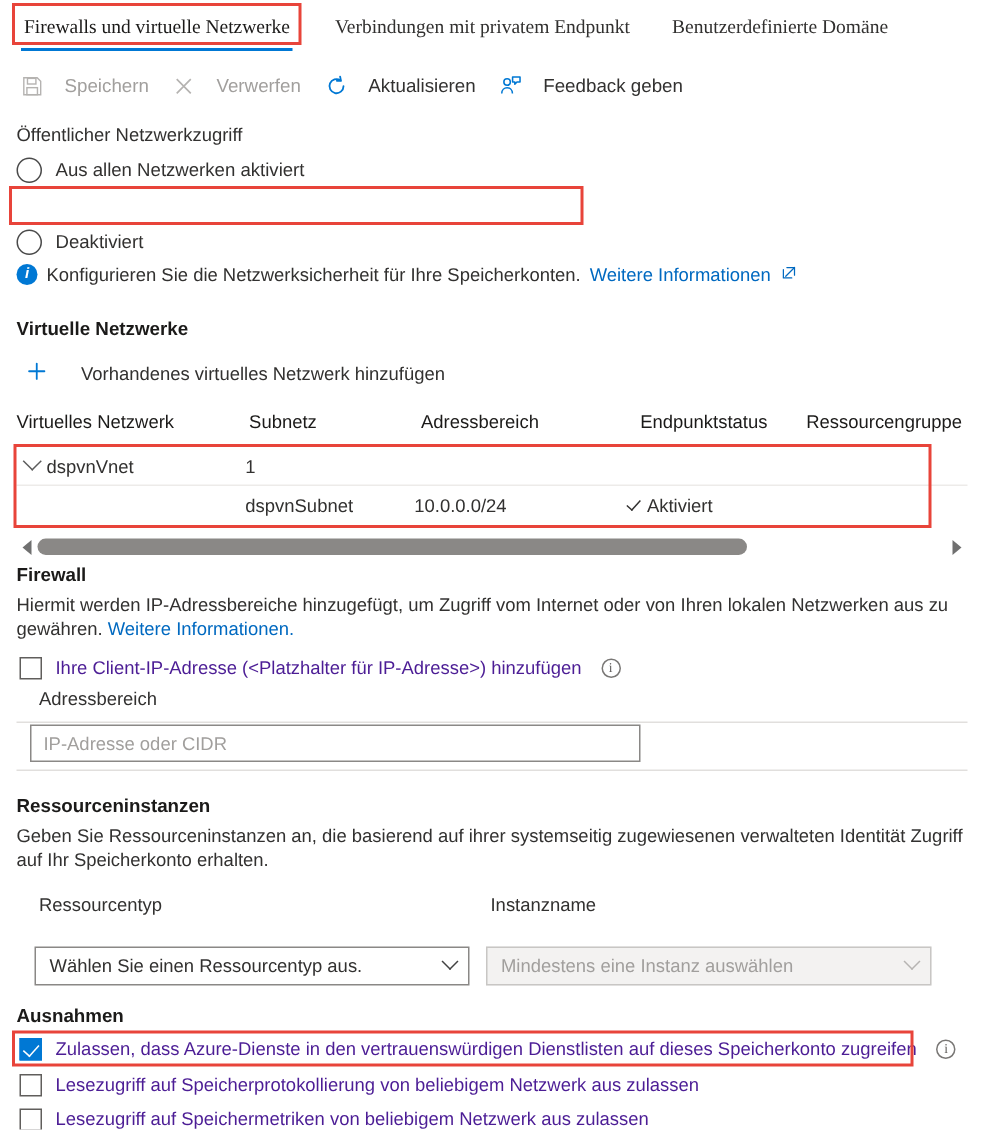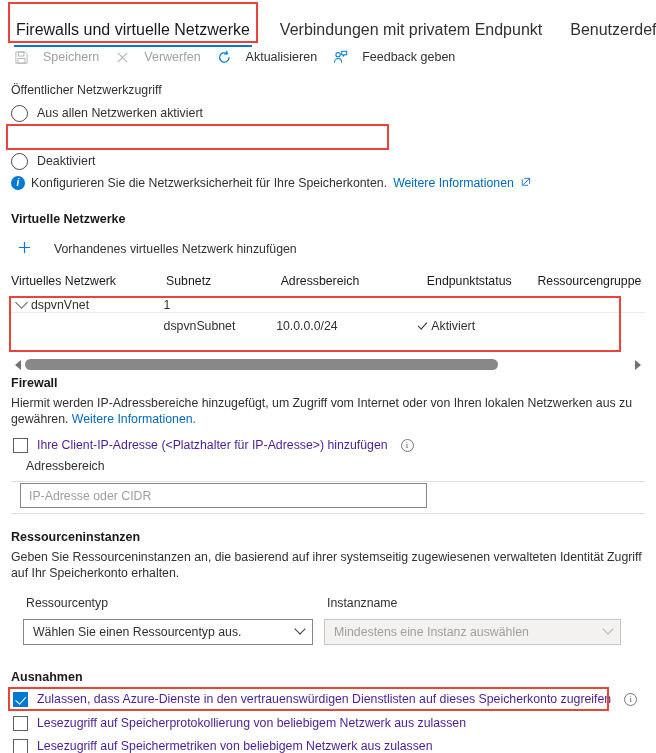--- a/index.html
+++ b/index.html
@@ -14,25 +14,26 @@
   }
   .page { position: relative; width: 656px; height: 753px; }
 
   
   .tabbar {
     position: absolute; top: 0; left: 0; width: 656px; height: 31px;
     display: flex; align-items: flex-start;
   }
   .tab {
     position: relative;
-    padding: 21px 10px 8px 10px;
-    font-size: 16px;
+    padding: 10px 10px 8px 10px;
+    font-size: 13px;
     color: #323130;
     white-space: nowrap;
     cursor: pointer;
+    font-family: Liberation Serif, serif;
   }
   .tab.active { color: #1b1a19; }
   .tab.active .tab-underline {
     position: absolute; left: 8px; right: 8px; bottom: 0; height: 2px;
     background: #0078d4;
   }
   .tab .hl-box {
     position: absolute; left: 2px; right: 2px; top: 2px; bottom: 4px;
     border: 2px solid #e8443a; pointer-events: none;
   }
@@ -146,21 +147,21 @@
   .txtinput {
     border: 1px solid #8a8886; background: #fff; height: 25px;
     font-size: 12.3px; color: #a19f9d; padding: 0 8px;
     display: flex; align-items: center; font-family: "Liberation Sans", sans-serif;
   }
   .hrule { position: absolute; height: 1px; background: #e1dfdd; }
 
   .ddl {
     border: 1px solid #8a8886; background: #fff; height: 26px;
     display: flex; align-items: center; justify-content: space-between;
-    padding: 0 8px 0 9px; font-size: 12.3px; color: #323130; cursor: pointer;
+    padding: 0 8px 0 9px; font-size: 12.3px; color: #323130; cursor: pointer; margin-top: 12px;
   }
   .ddl.disabled { background: #f3f2f1; color: #a19f9d; border-color: #c8c6c4; cursor: default; }
   .ddl-chev {
     width: 8px; height: 8px;
     border-right: 1.3px solid #424242; border-bottom: 1.3px solid #424242;
     transform: rotate(45deg); position: relative; top: -3px;
   }
   .ddl.disabled .ddl-chev { border-color: #b6b4b2; }
   .fld-lbl { font-size: 12.3px; color: #323130; }
 </style>
@@ -267,21 +268,21 @@
 
   <div class="abs thead" style="left:11px; top:274px; width:645px;">
     <div class="c0" style="padding-left:0;">Virtuelles Netzwerk</div>
     <div class="c1">Subnetz</div>
     <div class="c2">Adressbereich</div>
     <div class="c3">Endpunktstatus</div>
     <div class="c4">Ressourcengruppe</div>
   </div>
 
   <div class="abs" style="left:11px; top:298px; width:634px; height:52px;">
-    <div class="trow" style="height:15px; border-bottom:1px solid #edebe9;">
+    <div class="trow" style="height:26px; border-bottom:1px solid #edebe9;">
       <div class="c0" style="display:flex; align-items:center; padding-left:6px;">
         <span class="chev"></span>
         <span>dspvnVnet</span>
       </div>
       <div class="c1">1</div>
       <div class="c2"></div>
       <div class="c3"></div>
       <div class="c4"></div>
     </div>
     <div class="trow" style="height:26px;">

